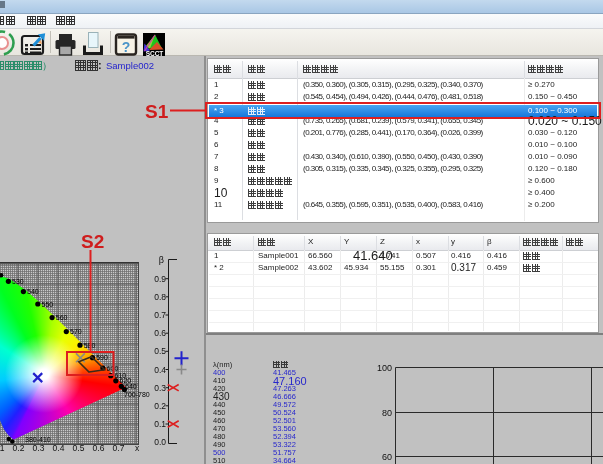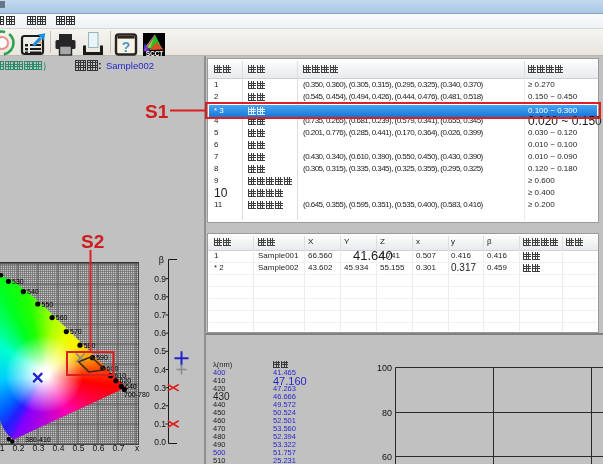--- a/index.html
+++ b/index.html
@@ -234,21 +234,21 @@
 <div class="t" style="left:273px;top:417px;font-size:7.5px;line-height:8px;color:#2828cc">52.501</div>
 <div class="t" style="left:213px;top:425px;font-size:7.5px;line-height:8px;color:#222">470</div>
 <div class="t" style="left:273px;top:425px;font-size:7.5px;line-height:8px;color:#2828cc">53.560</div>
 <div class="t" style="left:213px;top:433px;font-size:7.5px;line-height:8px;color:#222">480</div>
 <div class="t" style="left:273px;top:433px;font-size:7.5px;line-height:8px;color:#2828cc">52.394</div>
 <div class="t" style="left:213px;top:441px;font-size:7.5px;line-height:8px;color:#222">490</div>
 <div class="t" style="left:273px;top:441px;font-size:7.5px;line-height:8px;color:#2828cc">53.322</div>
 <div class="t" style="left:213px;top:449px;font-size:7.5px;line-height:8px;color:#2828cc">500</div>
 <div class="t" style="left:273px;top:449px;font-size:7.5px;line-height:8px;color:#2828cc">51.757</div>
 <div class="t" style="left:213px;top:457px;font-size:7.5px;line-height:8px;color:#222">510</div>
-<div class="t" style="left:273px;top:457px;font-size:7.5px;line-height:8px;color:#2828cc">25.231</div>
+<div class="t" style="left:273px;top:457px;font-size:7.5px;line-height:8px;color:#2828cc">34.664</div>
 <div class="redbox" style="left:205px;top:101.5px;width:396px;height:17px"></div>
 
 <div class="abs" style="left:206px;top:333px;width:397px;height:2px;background:#7f7f7f"></div>
 
 <svg class="abs" width="603" height="464" style="left:0;top:0;pointer-events:none" xmlns="http://www.w3.org/2000/svg" font-family="Liberation Sans">
 
  <g fill="#000">
   <circle cx="-7.6" cy="275.7" r="2.6"></circle>
       <circle cx="1.2" cy="275.3" r="2.2"></circle>
       <circle cx="8.4" cy="281.3" r="2.6"></circle>

